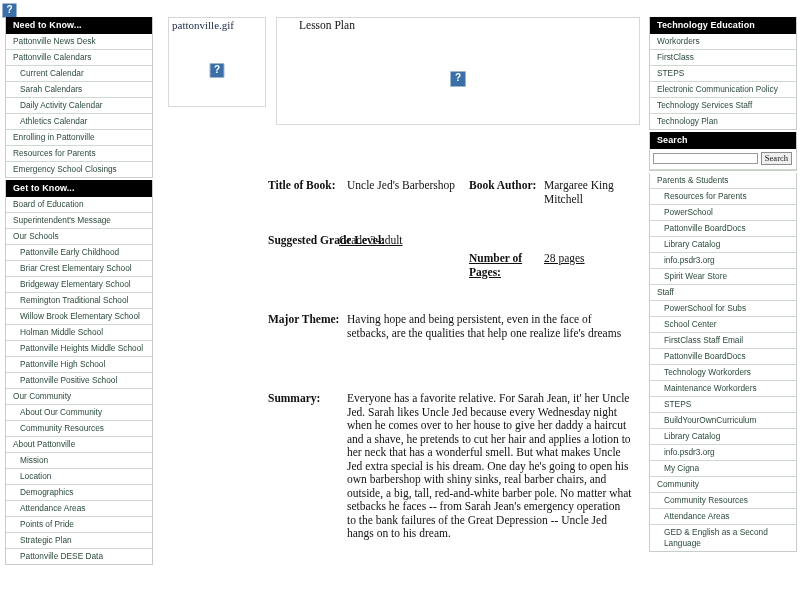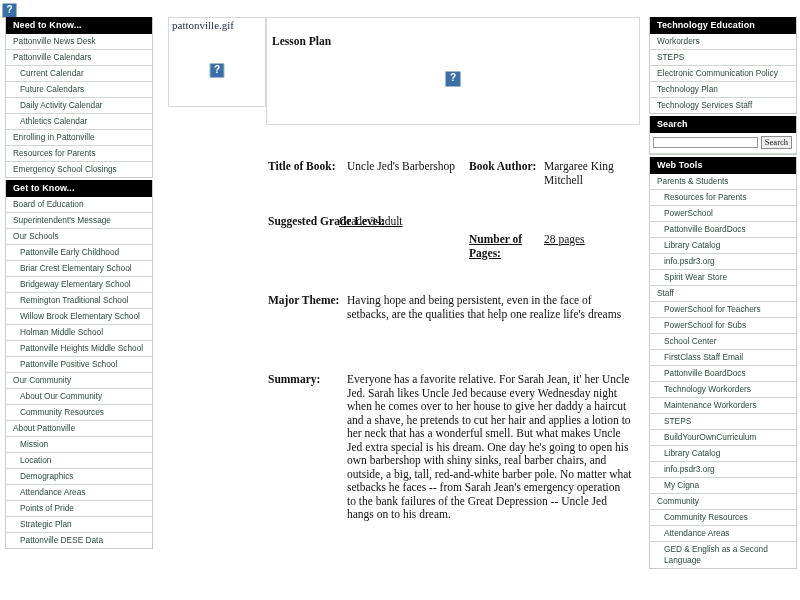--- a/index.html
+++ b/index.html
@@ -135,21 +135,21 @@
   .main {
     position: absolute;
     left: 168px;
     top: 17px;
     width: 472px;
   }
 
   .top-row {
     display: flex;
     align-items: flex-start;
-    gap: 0;
+    gap: 10px;
   }
 
   .img-box {
     width: 98px;
     height: 90px;
     border: 1px solid #d8d8d8;
     position: relative;
     background: #ffffff;
     box-sizing: border-box;
   }
@@ -172,38 +172,37 @@
   .lesson-box {
     flex: 1 1 auto;
     height: 108px;
     border: 1px solid #d8d8d8;
     position: relative;
     background: #ffffff;
     box-sizing: border-box;
   }
   .lesson-box .cap {
     position: absolute;
-    left: 5px;
+    left: 22px;
     top: 1px;
     font-family: "Liberation Serif", serif;
-    font-weight: bold;
+    font-weight: normal;
     font-size: 11.5px;
     color: #111111;
-    margin-top: 16px;
   }
   .lesson-box .ph {
     position: absolute;
     left: 50%;
     top: 60px;
     transform: translate(-50%, -50%);
   }
 
   
   .book {
-    margin-top: 35px;
+    margin-top: 54px;
     margin-left: 100px;
     width: 372px;
     font-family: "Liberation Serif", serif;
     font-size: 11.5px;
     color: #111111;
   }
 
   .book table {
     border-collapse: collapse;
     width: 100%;
@@ -241,41 +240,42 @@
     <span class="broken-img"></span>
   </span>
 
   <div class="sidebar sidebar-left">
     <div class="nav-block">
       <div class="nav-header">Need to Know...</div>
       <div id="left-block-0-items">
           <div class="nav-item">Pattonville News Desk</div>
           <div class="nav-item">Pattonville Calendars</div>
           <div class="nav-item lvl1">Current Calendar</div>
-          <div class="nav-item lvl1">Future Calendars</div>
+          <div class="nav-item lvl1">Sarah Calendars</div>
           <div class="nav-item lvl1">Daily Activity Calendar</div>
           <div class="nav-item lvl1">Athletics Calendar</div>
           <div class="nav-item">Enrolling in Pattonville</div>
           <div class="nav-item">Resources for Parents</div>
           <div class="nav-item">Emergency School Closings</div>
         </div>
     </div>
     <div class="nav-block">
       <div class="nav-header">Get to Know...</div>
       <div id="left-block-1-items">
           <div class="nav-item">Board of Education</div>
           <div class="nav-item">Superintendent's Message</div>
           <div class="nav-item">Our Schools</div>
           <div class="nav-item lvl1">Pattonville Early Childhood</div>
           <div class="nav-item lvl1">Briar Crest Elementary School</div>
           <div class="nav-item lvl1">Bridgeway Elementary School</div>
           <div class="nav-item lvl1">Remington Traditional School</div>
           <div class="nav-item lvl1">Willow Brook Elementary School</div>
           <div class="nav-item lvl1">Holman Middle School</div>
           <div class="nav-item lvl1">Pattonville Heights Middle School</div>
+          <div class="nav-item lvl1">Pattonville High School</div>
           <div class="nav-item lvl1">Pattonville Positive School</div>
           <div class="nav-item">Our Community</div>
           <div class="nav-item lvl1">About Our Community</div>
           <div class="nav-item lvl1">Community Resources</div>
           <div class="nav-item">About Pattonville</div>
           <div class="nav-item lvl1">Mission</div>
           <div class="nav-item lvl1">Location</div>
           <div class="nav-item lvl1">Demographics</div>
           <div class="nav-item lvl1">Attendance Areas</div>
           <div class="nav-item lvl1">Points of Pride</div>
@@ -355,47 +355,46 @@
     </div>
 
   </div>
 
   <div class="sidebar sidebar-right">
 
     <div class="nav-block">
       <div class="nav-header">Technology Education</div>
       <div id="right-tech-items">
           <div class="nav-item">Workorders</div>
+          <div class="nav-item">FirstClass</div>
           <div class="nav-item">STEPS</div>
           <div class="nav-item">Electronic Communication Policy</div>
+          <div class="nav-item">Technology Services Staff</div>
           <div class="nav-item">Technology Plan</div>
-          <div class="nav-item">Technology Services Staff</div>
         </div>
     </div>
 
     <div class="nav-block">
       <div class="nav-header">Search</div>
       <div class="search-row">
         <input class="search-input" type="text" placeholder="" style="">
         <button class="search-btn">Search</button>
       </div>
     </div>
 
     <div class="nav-block">
-      <div class="nav-header">Web Tools</div>
       <div id="right-webtools-items">
           <div class="nav-item">Parents &amp; Students</div>
           <div class="nav-item lvl1">Resources for Parents</div>
           <div class="nav-item lvl1">PowerSchool</div>
           <div class="nav-item lvl1">Pattonville BoardDocs</div>
           <div class="nav-item lvl1">Library Catalog</div>
           <div class="nav-item lvl1">info.psdr3.org</div>
           <div class="nav-item lvl1">Spirit Wear Store</div>
           <div class="nav-item">Staff</div>
-          <div class="nav-item lvl1">PowerSchool for Teachers</div>
           <div class="nav-item lvl1">PowerSchool for Subs</div>
           <div class="nav-item lvl1">School Center</div>
           <div class="nav-item lvl1">FirstClass Staff Email</div>
           <div class="nav-item lvl1">Pattonville BoardDocs</div>
           <div class="nav-item lvl1">Technology Workorders</div>
           <div class="nav-item lvl1">Maintenance Workorders</div>
           <div class="nav-item lvl1">STEPS</div>
           <div class="nav-item lvl1">BuildYourOwnCurriculum</div>
           <div class="nav-item lvl1">Library Catalog</div>
           <div class="nav-item lvl1">info.psdr3.org</div>

